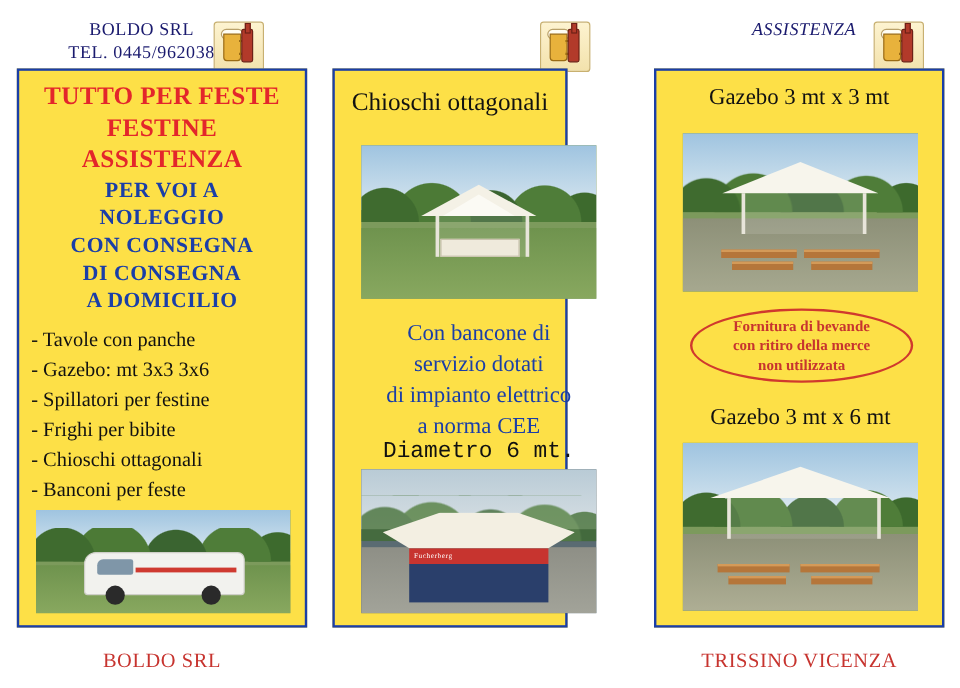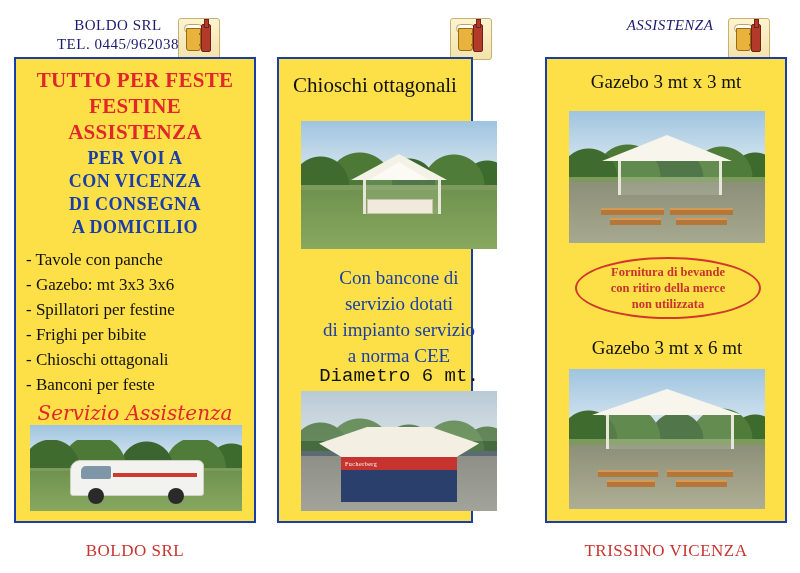--- a/index.html
+++ b/index.html
@@ -377,21 +377,22 @@
 
   <div class="panel panel-1">
     <div class="p1-title">
       <div>TUTTO PER FESTE</div>
       <div>FESTINE</div>
       <div>ASSISTENZA</div>
     </div>
 
     <div class="p1-sub">
       <div>PER VOI A</div>
-      <div>CON VICENZA</div>
+      <div>NOLEGGIO</div>
+      <div>CON CONSEGNA</div>
       <div>DI CONSEGNA</div>
       <div>A DOMICILIO</div>
     </div>
 
     <div class="p1-list">
       <div>- Tavole con panche</div>
       <div>- Gazebo: mt 3x3  3x6</div>
       <div>- Spillatori per festine</div>
       <div>- Frighi per bibite</div>
       <div>- Chioschi ottagonali</div>
@@ -426,21 +427,21 @@
         <div class="roof"></div>
         <div class="roof2"></div>
         <div class="body"></div>
         <div class="counter"></div>
       </div>
     </div>
 
     <div class="p2-text" style="position:absolute; left:10px; top:196px; width:220px;">
       <div>Con bancone di</div>
       <div>servizio dotati</div>
-      <div>di impianto servizio</div>
+      <div>di impianto elettrico</div>
       <div>a norma CEE</div>
     </div>
 
     <div class="p2-diam" style="position:absolute; left:10px; top:300px; width:220px;">Diametro 6 mt.</div>
 
     <div class="photo" style="position:absolute; left:22px; top:332px; width:196px; height:120px; background:#5a6b72;">
       <div class="sky" style="background:linear-gradient(#b9cbd6,#d7dfe3);"></div>
       <div class="trees" style="opacity:0.75;"></div>
       <div class="ground" style="background:linear-gradient(#8e8f86,#a2a399);"></div>
       <div class="kiosk-oct">

